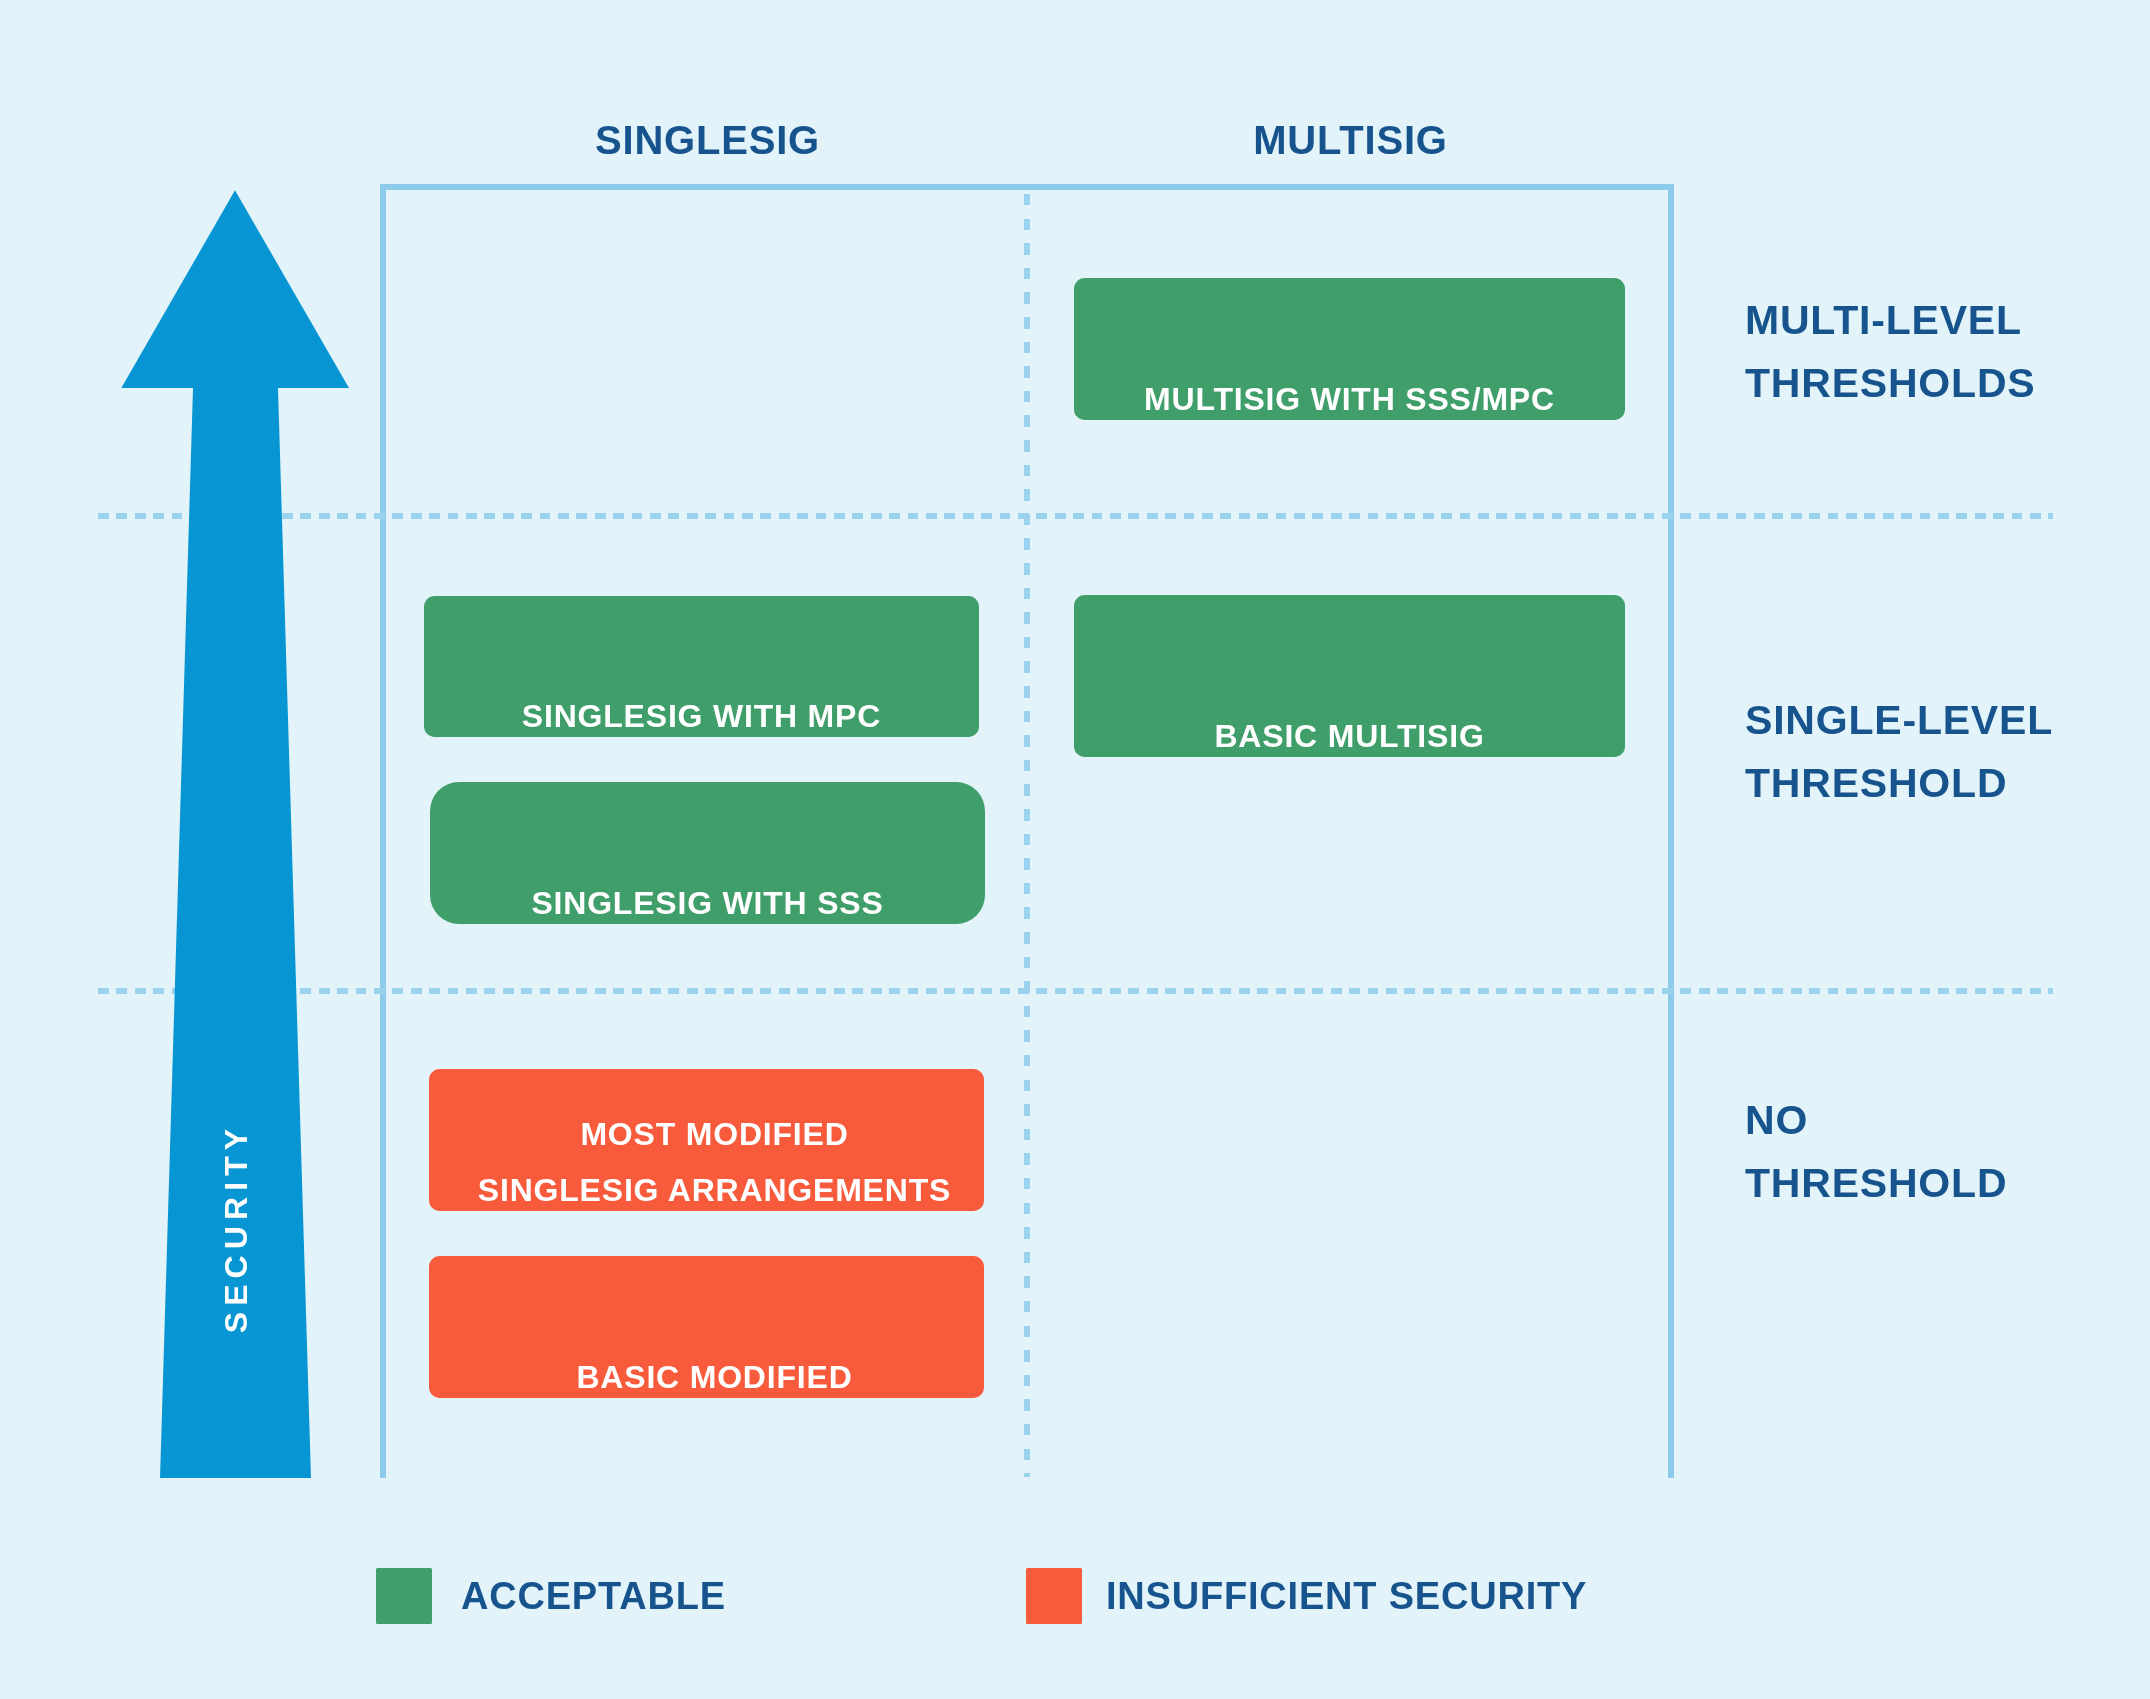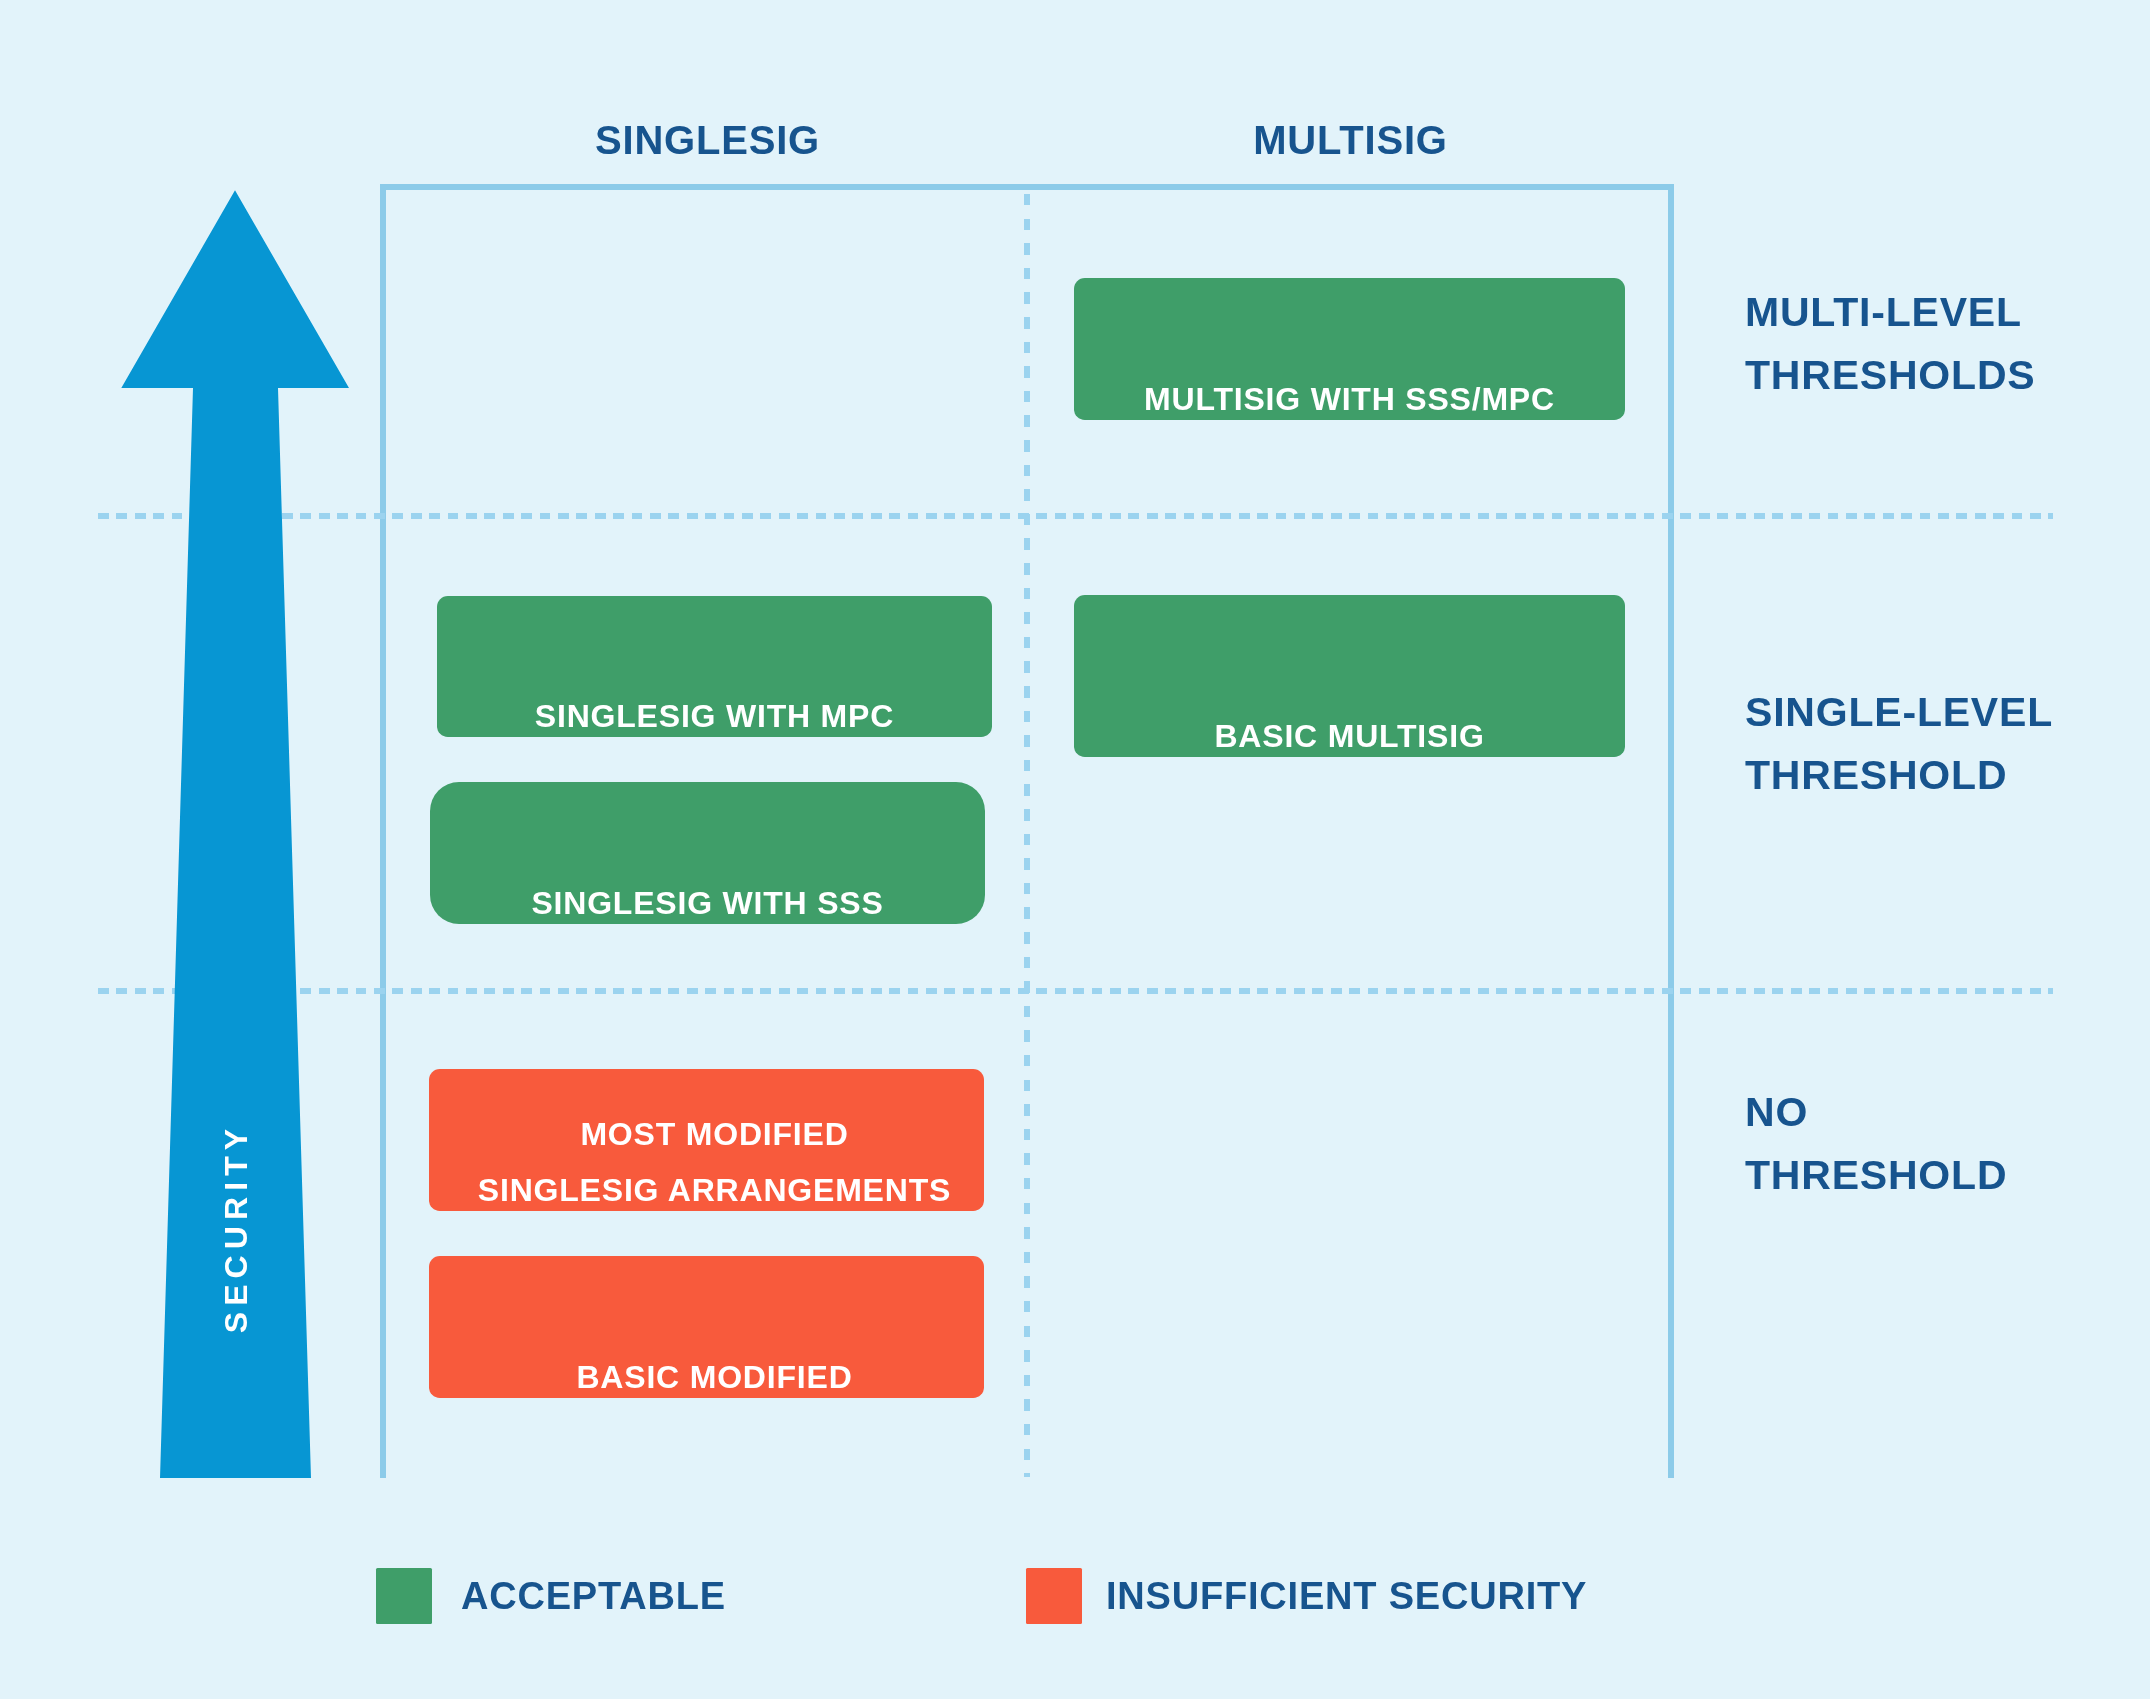--- a/index.html
+++ b/index.html
@@ -75,31 +75,31 @@
     display: flex; flex-direction: column;
     align-items: center; justify-content: flex-end;
     text-align: center; color: var(--boxtext);
     font-size: 32px; font-weight: 700; letter-spacing: 0.8px;
     row-gap: 15.4px;
   }
   .mbox span { line-height: 41px; }
   .mbox.acceptable   { background: var(--green); }
   .mbox.insufficient { background: var(--orange); padding-left: 16px; }
   .mbox.b1 { left: 1074px; top: 278px;  width: 551px; height: 142px; }
-  .mbox.b2 { left: 437px;  top: 596px;  width: 555px; height: 141px; }
+  .mbox.b2 { left: 424px;  top: 596px;  width: 555px; height: 141px; }
   .mbox.b3 { left: 1074px; top: 595px;  width: 551px; height: 162px; }
   .mbox.b4 { left: 430px;  top: 782px; width: 555px; height: 142px; border-radius: 29px; }
   .mbox.b5 { left: 429px;  top: 1069px; width: 555px; height: 142px; }
   .mbox.b6 { left: 429px;  top: 1256px; width: 555px; height: 142px; }
 
   
   .row-label {
     position: absolute; left: 1745px; width: 353px;
     color: var(--navy); font-size: 41px; font-weight: 700;
-    letter-spacing: 0.8px; line-height: 63px;
+    letter-spacing: 0.8px; line-height: 63px; margin-top: 8px;
   }
   .row-label.r1 { top: 281px; }
   .row-label.r2 { top: 681px; }
   .row-label.r3 { top: 1081px; }
 
   
   .legend-swatch {
     position: absolute; width: 56px; height: 56px; top: 1568px;
     border-radius: 1.5px;
   }

